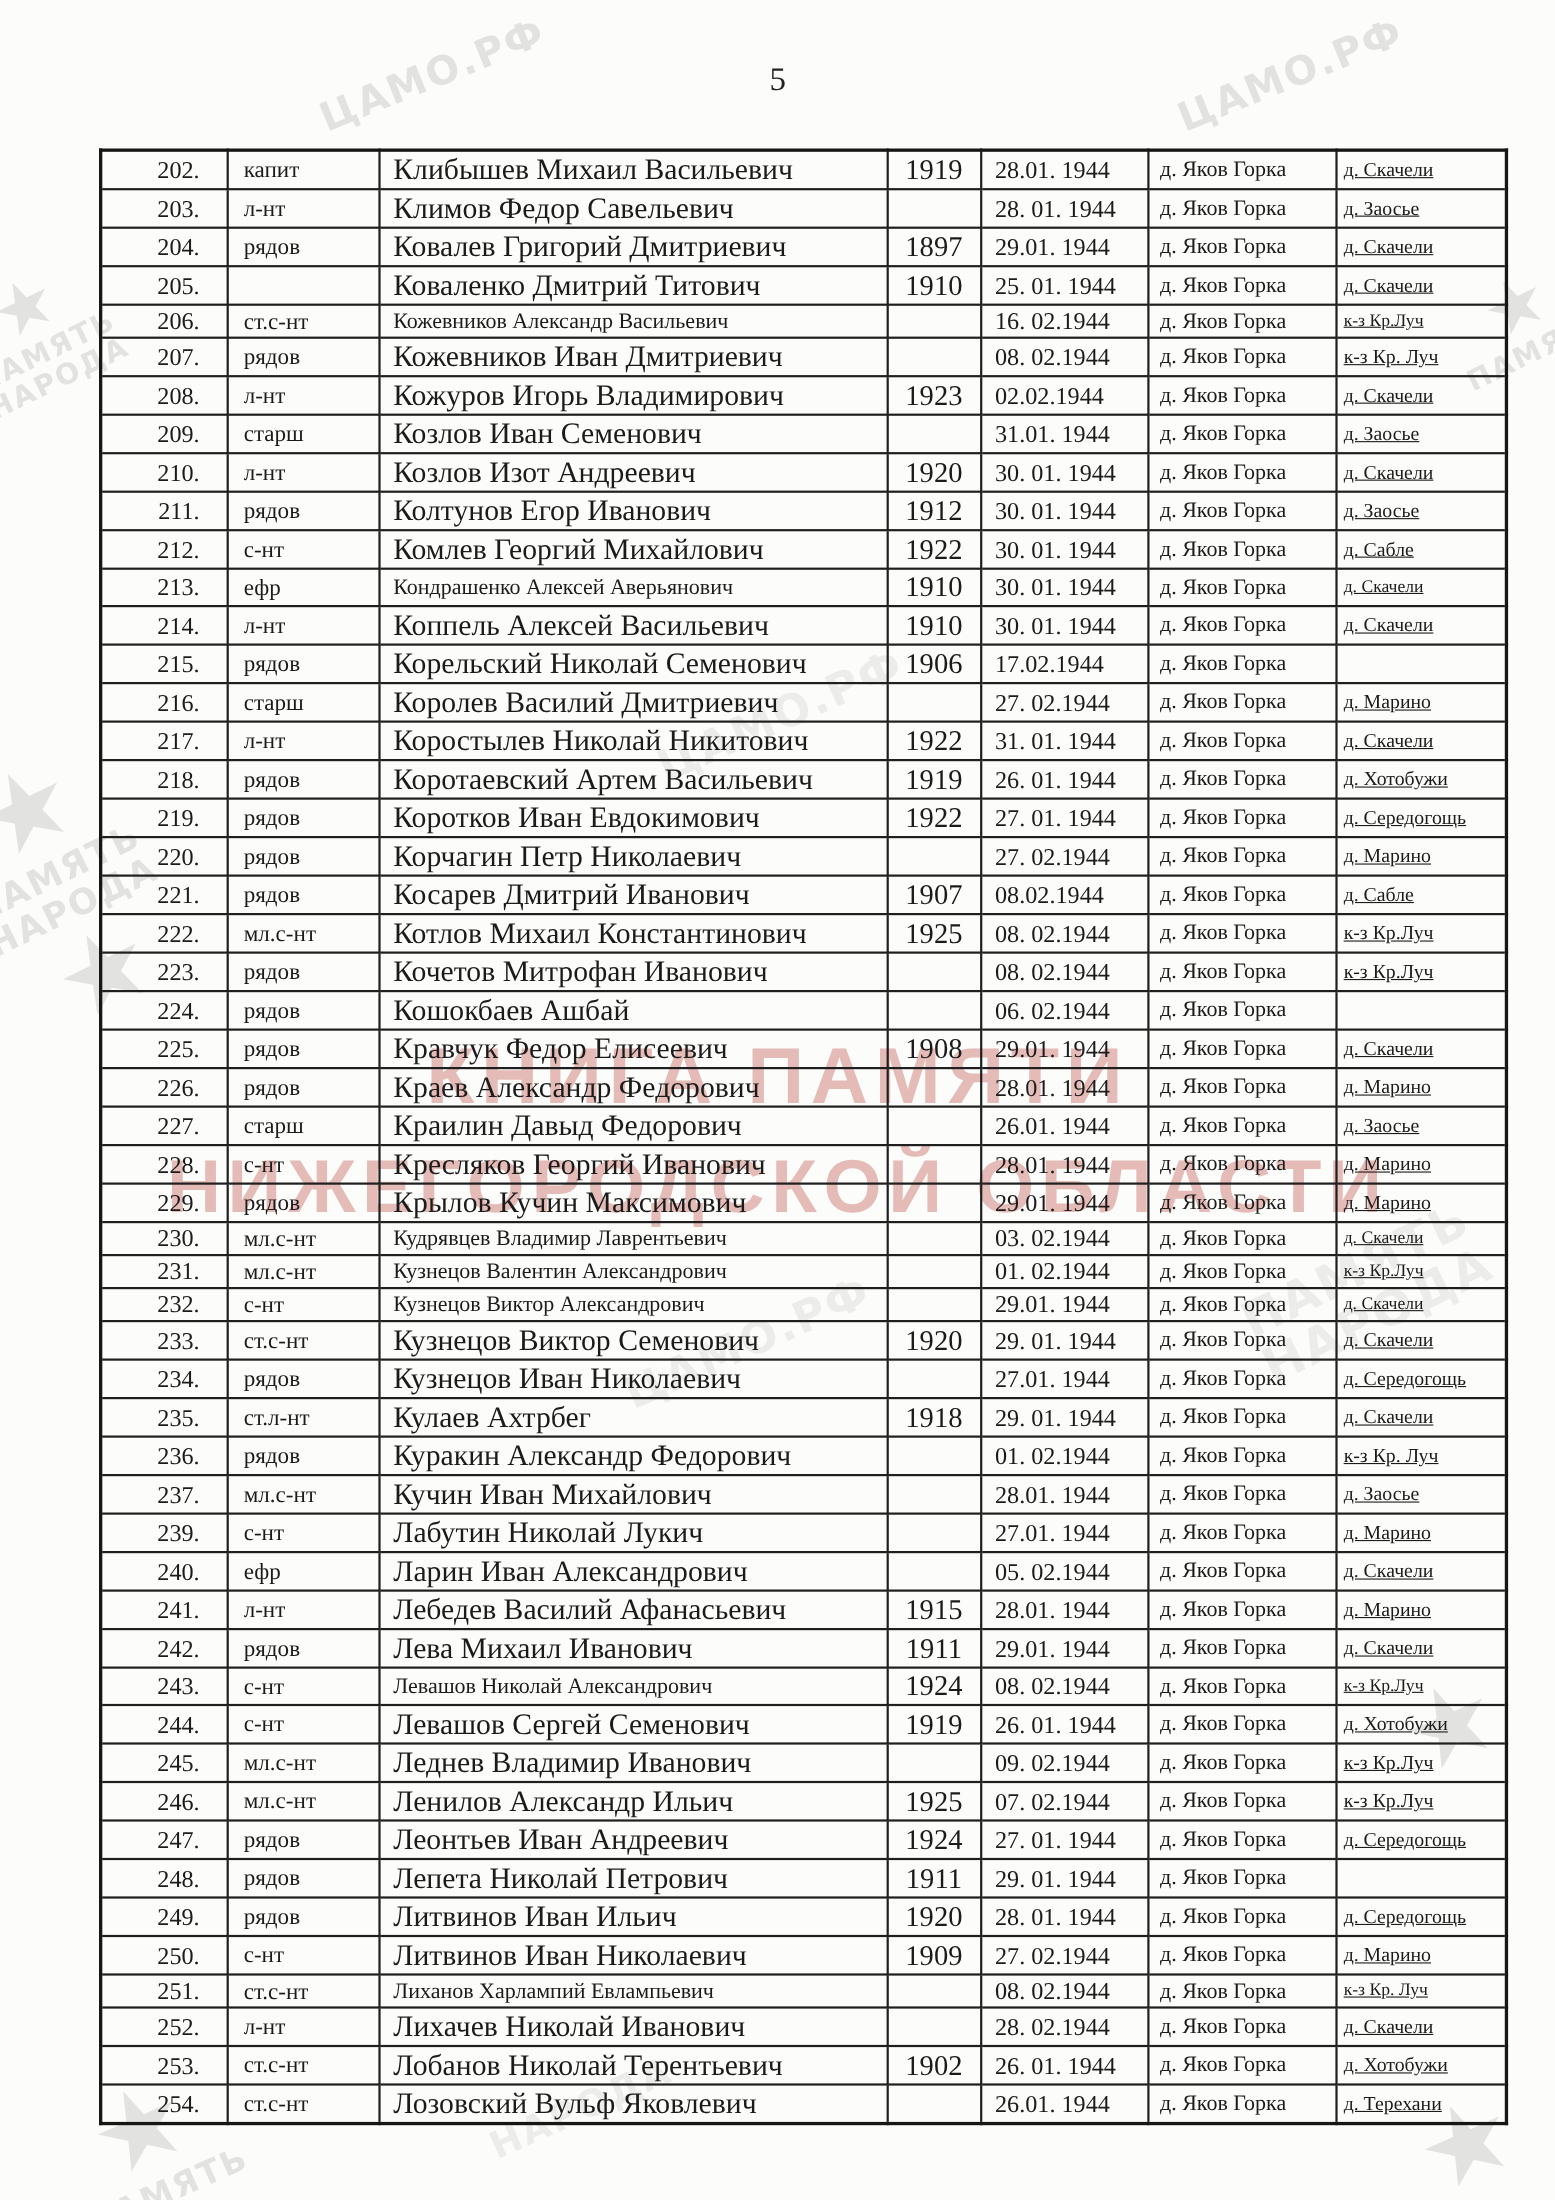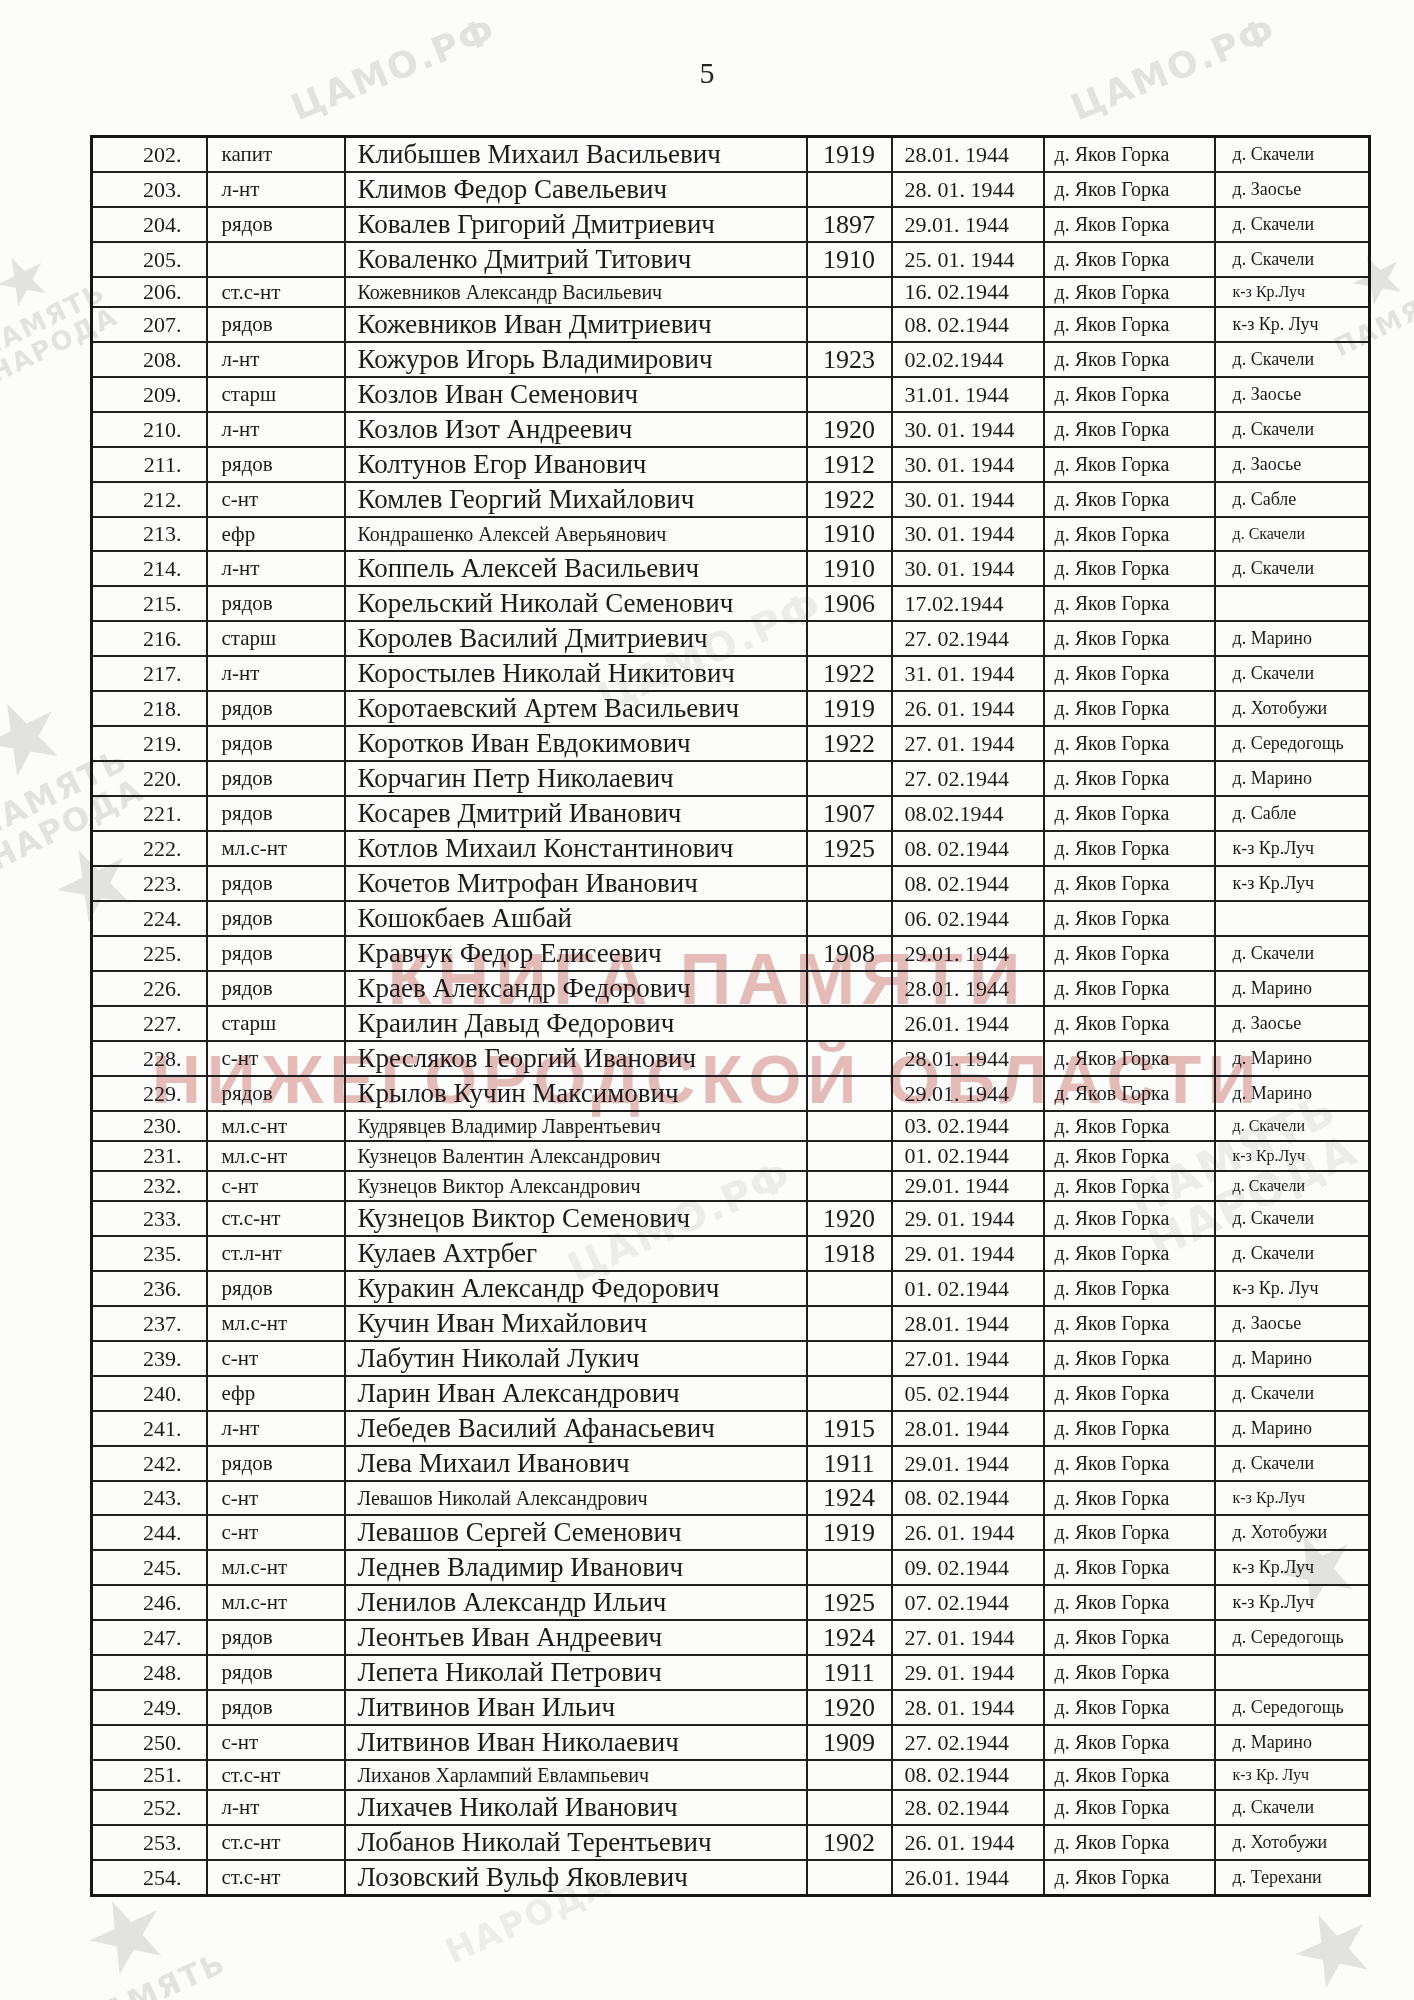--- a/index.html
+++ b/index.html
@@ -50,21 +50,21 @@
   .memorial-table{border:3px solid #161616;}
   .memorial-table tr{height:35px;}
   .memorial-table tr.small{height:23px;}
   td.c-num{text-align:right;padding-right:24px;font-size:22px;}
   td.c-rank{padding-left:14px;font-size:21px;}
   td.c-name{padding-left:12px;font-size:27px;border-radius:11px;}
   tr.small td.c-name{font-size:20px;}
   td.c-year{text-align:center;font-size:26px;}
   td.c-date{padding-left:12px;font-size:22px;}
   td.c-place{padding-left:10px;font-size:20px;}
-  td.c-burial{padding-left:17px;font-size:18px;}
+  td.c-burial{padding-left:6px;font-size:18px;text-decoration:underline;}
   tr.small td.c-burial{font-size:16px;}
 </style>
 </head>
 <body>
 
 <div class="page">
 
   <div class="wm wm-gray" style="left:285px;top:50px;transform:rotate(-22deg);">
     <span class="txt" style="font-size:36px;">ЦАМО.РФ</span>
   </div>
@@ -415,20 +415,29 @@
         <tr>
           <td class="c-num">233.</td>
           <td class="c-rank">ст.с-нт</td>
           <td class="c-name">Кузнецов Виктор Семенович</td>
           <td class="c-year">1920</td>
           <td class="c-date">29. 01. 1944</td>
           <td class="c-place">д. Яков Горка</td>
           <td class="c-burial">д. Скачели</td>
         </tr>
         <tr>
+          <td class="c-num">234.</td>
+          <td class="c-rank">рядов</td>
+          <td class="c-name">Кузнецов Иван Николаевич</td>
+          <td class="c-year"></td>
+          <td class="c-date">27.01. 1944</td>
+          <td class="c-place">д. Яков Горка</td>
+          <td class="c-burial">д. Середогощь</td>
+        </tr>
+        <tr>
           <td class="c-num">235.</td>
           <td class="c-rank">ст.л-нт</td>
           <td class="c-name">Кулаев Ахтрбег</td>
           <td class="c-year">1918</td>
           <td class="c-date">29. 01. 1944</td>
           <td class="c-place">д. Яков Горка</td>
           <td class="c-burial">д. Скачели</td>
         </tr>
         <tr>
           <td class="c-num">236.</td>

